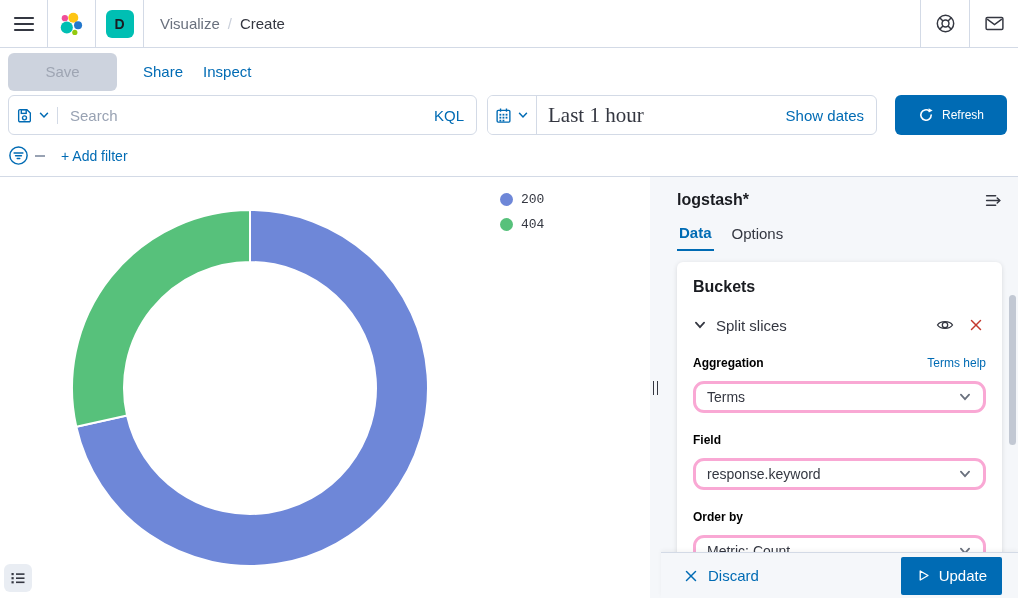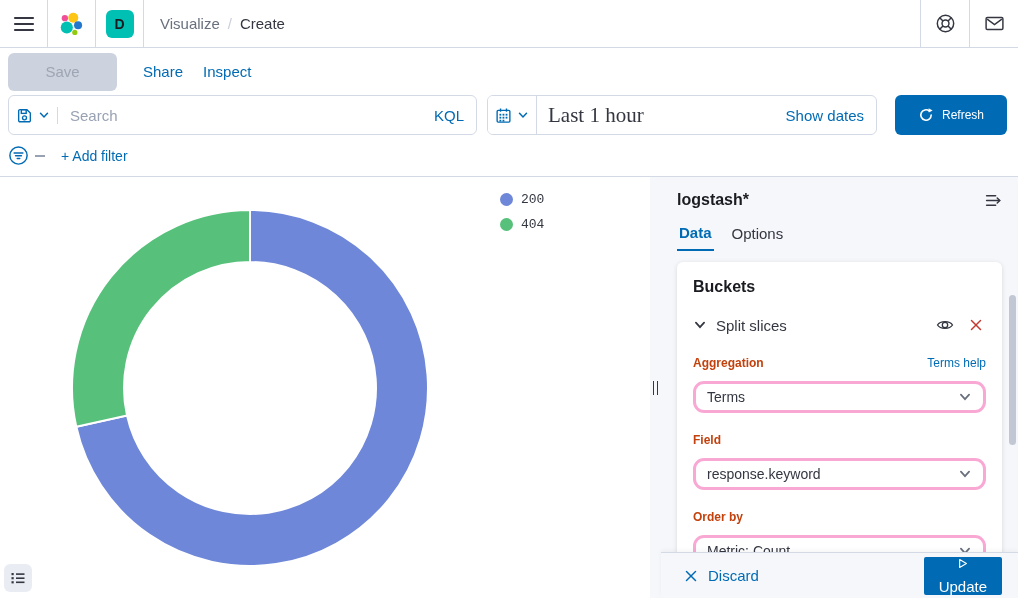--- a/index.html
+++ b/index.html
@@ -65,27 +65,27 @@
   .tab.active { color:#006BB4; font-weight:600; border-bottom:2px solid #006BB4; }
   .card { position:absolute; left:16px; right:16px; top:85px; bottom:0; background:#fff; border-radius:6px; box-shadow:0 1px 5px rgba(0,0,0,0.12); padding:16px; overflow:hidden; }
   .card-title { font-size:16px; font-weight:700; color:#1a1c21; }
   .bucket-row { display:flex; align-items:center; margin-top:18px; }
   .bucket-chevron { background:none; border:none; cursor:pointer; display:flex; margin-right:9px; }
   .bucket-label { font-size:15px; color:#343741; }
   .bucket-spacer { flex:1; }
   .icon-btn { background:none; border:none; cursor:pointer; display:flex; padding:2px; }
   .eye-btn { margin-right:10px; }
   .label-row { display:flex; align-items:baseline; justify-content:space-between; margin-top:20px; }
-  .form-label { font-size:12px; font-weight:700; color:#c2410c; }
+  .form-label { font-size:12px; font-weight:700; color:#000000; }
   .help-link { font-size:12px; color:#006BB4; background:none; border:none; font-family:inherit; cursor:pointer; }
   .select { margin-top:11px; height:32px; border:3px solid #f9a8d4; border-radius:11px; background:#fff; display:flex; align-items:center; justify-content:space-between; padding:0 11px; font-size:14px; color:#343741; cursor:pointer; width:100%; font-family:inherit; }
   .scroll-thumb { position:absolute; right:2px; top:118px; width:7px; height:150px; background:#98A2B3; opacity:0.55; border-radius:4px; cursor:pointer; }
   .bottom-bar { position:absolute; left:0; right:0; bottom:0; height:46px; background:#F5F7FA; border-top:1px solid #D3DAE6; box-shadow:0 -2px 4px rgba(0,0,0,0.04); display:flex; align-items:center; justify-content:space-between; padding:0 16px 0 22px; }
   .discard-btn { background:none; border:none; color:#006BB4; font-size:15px; font-family:inherit; display:flex; align-items:center; gap:9px; cursor:pointer; }
-  .update-btn { height:38px; padding:0 15px; border:none; border-radius:2px; background:#006BB4; color:#fff; font-size:15px; font-family:inherit; display:flex; align-items:center; gap:8px; cursor:pointer;flex-direction:column; }
+  .update-btn { height:38px; padding:0 15px; border:none; border-radius:2px; background:#006BB4; color:#fff; font-size:15px; font-family:inherit; display:flex; align-items:center; gap:8px; cursor:pointer; }
 </style>
 </head>
 <body>
 
 <div class="app">
 
   <div class="header">
     <button class="hcell hamburger-btn">
       <svg width="24" height="24" viewBox="0 0 24 24">
           <g stroke="#343741" stroke-width="2.2" stroke-linecap="round">

